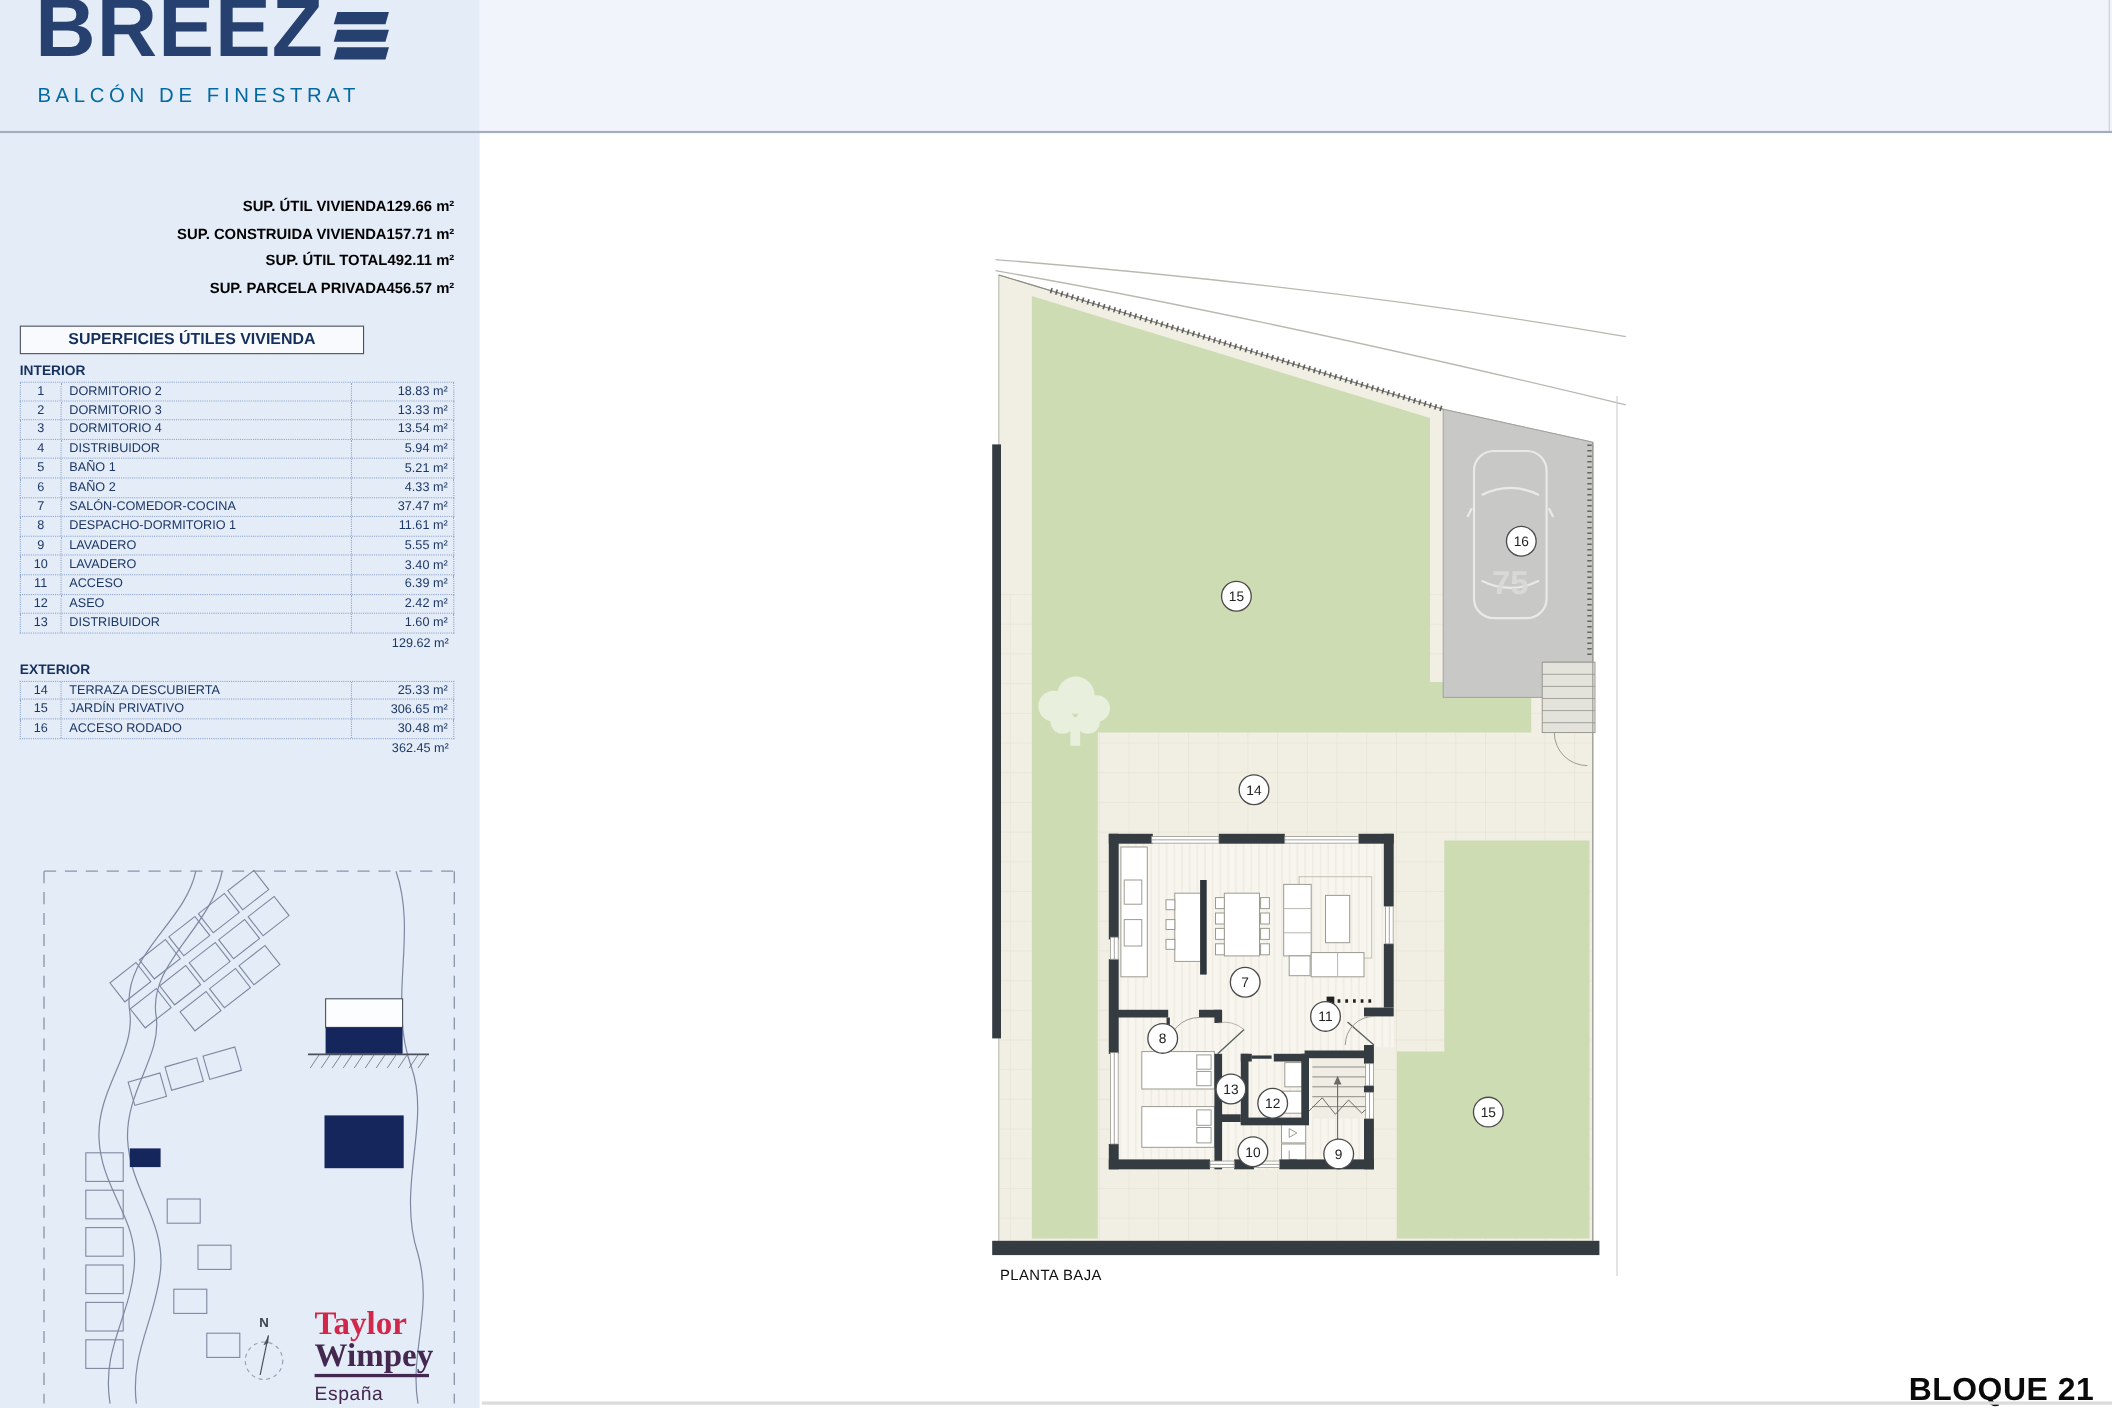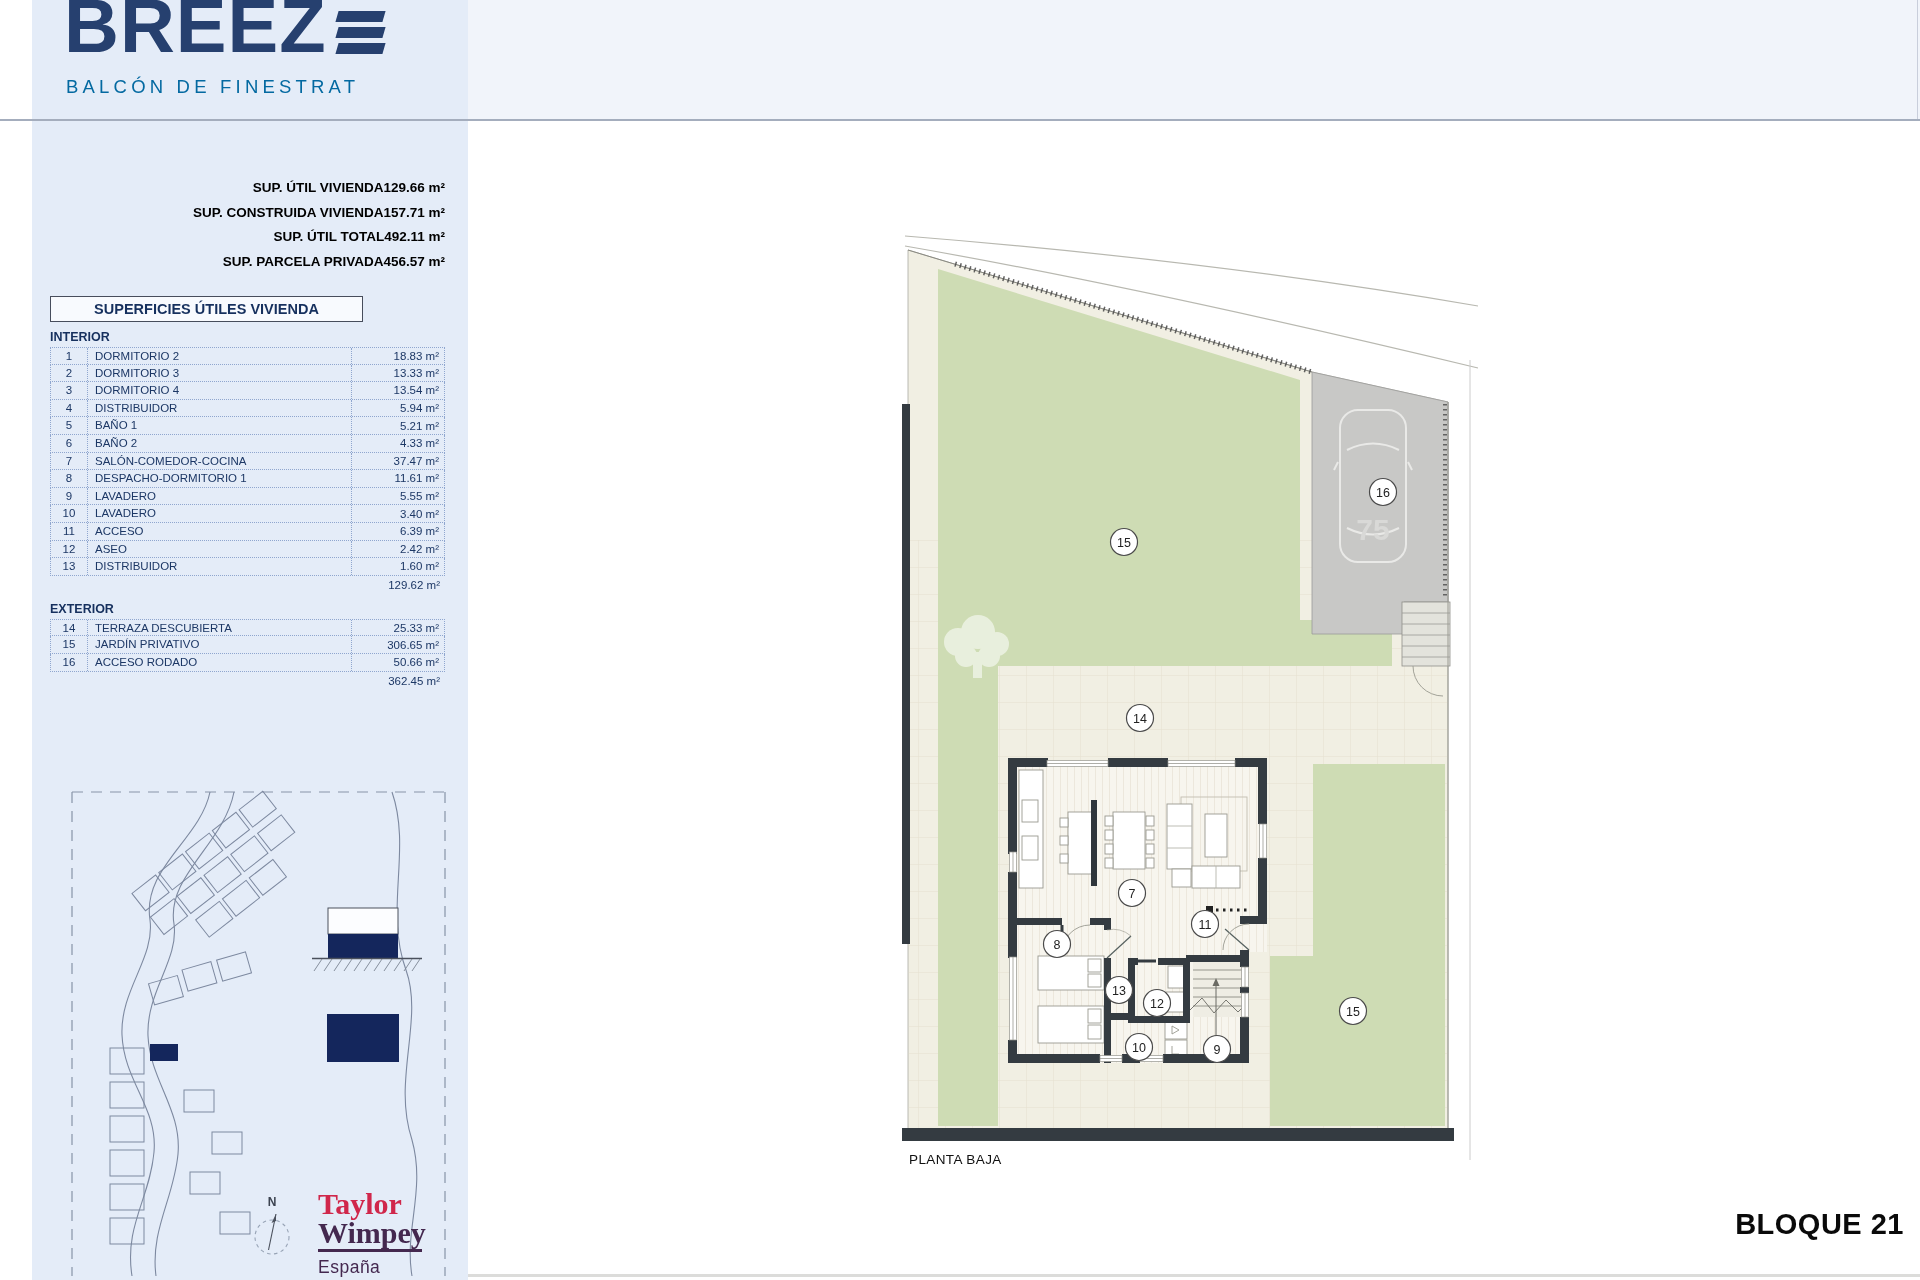--- a/index.html
+++ b/index.html
@@ -4,21 +4,21 @@
 <style>
   * { margin:0; padding:0; box-sizing:border-box; }
   html,body { width:1920px; height:1280px; }
   body { position:relative; background:#ffffff; font-family:"Liberation Sans", sans-serif; overflow:hidden; }
 
   .top-band { position:absolute; left:436px; top:0; width:1484px; height:120px; background:#f1f4fa; }
   .top-band-edge { position:absolute; right:2px; top:0; width:1px; height:120px; background:#c9cedb; }
   .hline { position:absolute; left:0; top:119px; width:1920px; height:2px; background:#a4adbd; z-index:6; }
   .bottom-line { position:absolute; left:438px; top:1274px; width:1482px; height:3px; background:#dcdcda; }
 
-  .sidebar { position:absolute; left:0; top:0; width:436px; height:1280px; background:#e4ecf8; z-index:5;margin-left:32px; }
+  .sidebar { position:absolute; left:0; top:0; width:436px; height:1280px; background:#e4ecf8; z-index:5; }
 
   .logo { position:absolute; left:32px; top:-10px; display:flex; align-items:center; }
   .logo-text { font-size:76px; font-weight:700; color:#26406f; letter-spacing:1px; line-height:72px; }
   .logo-bars { margin-left:10px; margin-top:12px; }
   .logo-bars i { display:block; width:47px; height:11px; background:#26406f; margin:5px 0; transform:skewX(-16deg); }
   .logo-sub { position:absolute; left:34px; top:76px; font-size:18.5px; letter-spacing:4.2px; color:#0369a1; }
 
   .sb-title { position:absolute; left:0; top:130px; width:436px; text-align:center; font-size:31px; font-weight:700; color:#16305e; }
 
   .summary { position:absolute; left:20px; top:176px; width:393px; }
@@ -44,21 +44,21 @@
   .compass { position:absolute; left:205px; top:1190px; }
 
   .tw { position:absolute; left:286px; top:1190px; width:150px; }
   .tw-taylor { font-family:"Liberation Serif", serif; font-weight:700; font-size:30px; color:#d0274b; line-height:0.92; }
   .tw-wimpey { font-family:"Liberation Serif", serif; font-weight:700; font-size:30px; color:#44284f; line-height:1.0; }
   .tw-underline { width:104px; height:3px; background:#44284f; margin-top:1px; }
   .tw-espana { font-size:17.5px; color:#44284f; margin-top:5px; letter-spacing:0.5px; }
 
   .plan-svg { position:absolute; left:890px; top:210px; z-index:2; }
 
-  .bloque { position:absolute; right:16px; top:1208px; font-size:29px; font-weight:800; color:#0a0a0a; letter-spacing:0.5px; }
+  .bloque { position:absolute; right:16px; top:1248px; font-size:29px; font-weight:800; color:#0a0a0a; letter-spacing:0.5px; }
 </style>
 </head>
 <body>
 
 <div class="top-band">
     <div class="top-band-edge"></div>
   </div>
 <div class="hline"></div>
 
 <div class="sidebar">
@@ -174,21 +174,21 @@
         <span class="t-val">25.33 m²</span>
       </div>
     <div class="t-row">
         <span class="t-num">15</span>
         <span class="t-name">JARDÍN PRIVATIVO</span>
         <span class="t-val">306.65 m²</span>
       </div>
     <div class="t-row">
         <span class="t-num">16</span>
         <span class="t-name">ACCESO RODADO</span>
-        <span class="t-val">50.66 m²</span>
+        <span class="t-val">30.48 m²</span>
       </div>
     <div class="t-total">362.45 m²</div>
   </div>
 
   <div class="map-wrap">
     <svg width="390" height="488" viewBox="0 0 390 488">
       <g fill="none" stroke="#8894a8" stroke-width="1.2" stroke-dasharray="11 8">
         <path d="M10,2 V486"></path>
           <path d="M10,2 H383"></path>
           <path d="M383,2 V486"></path>

